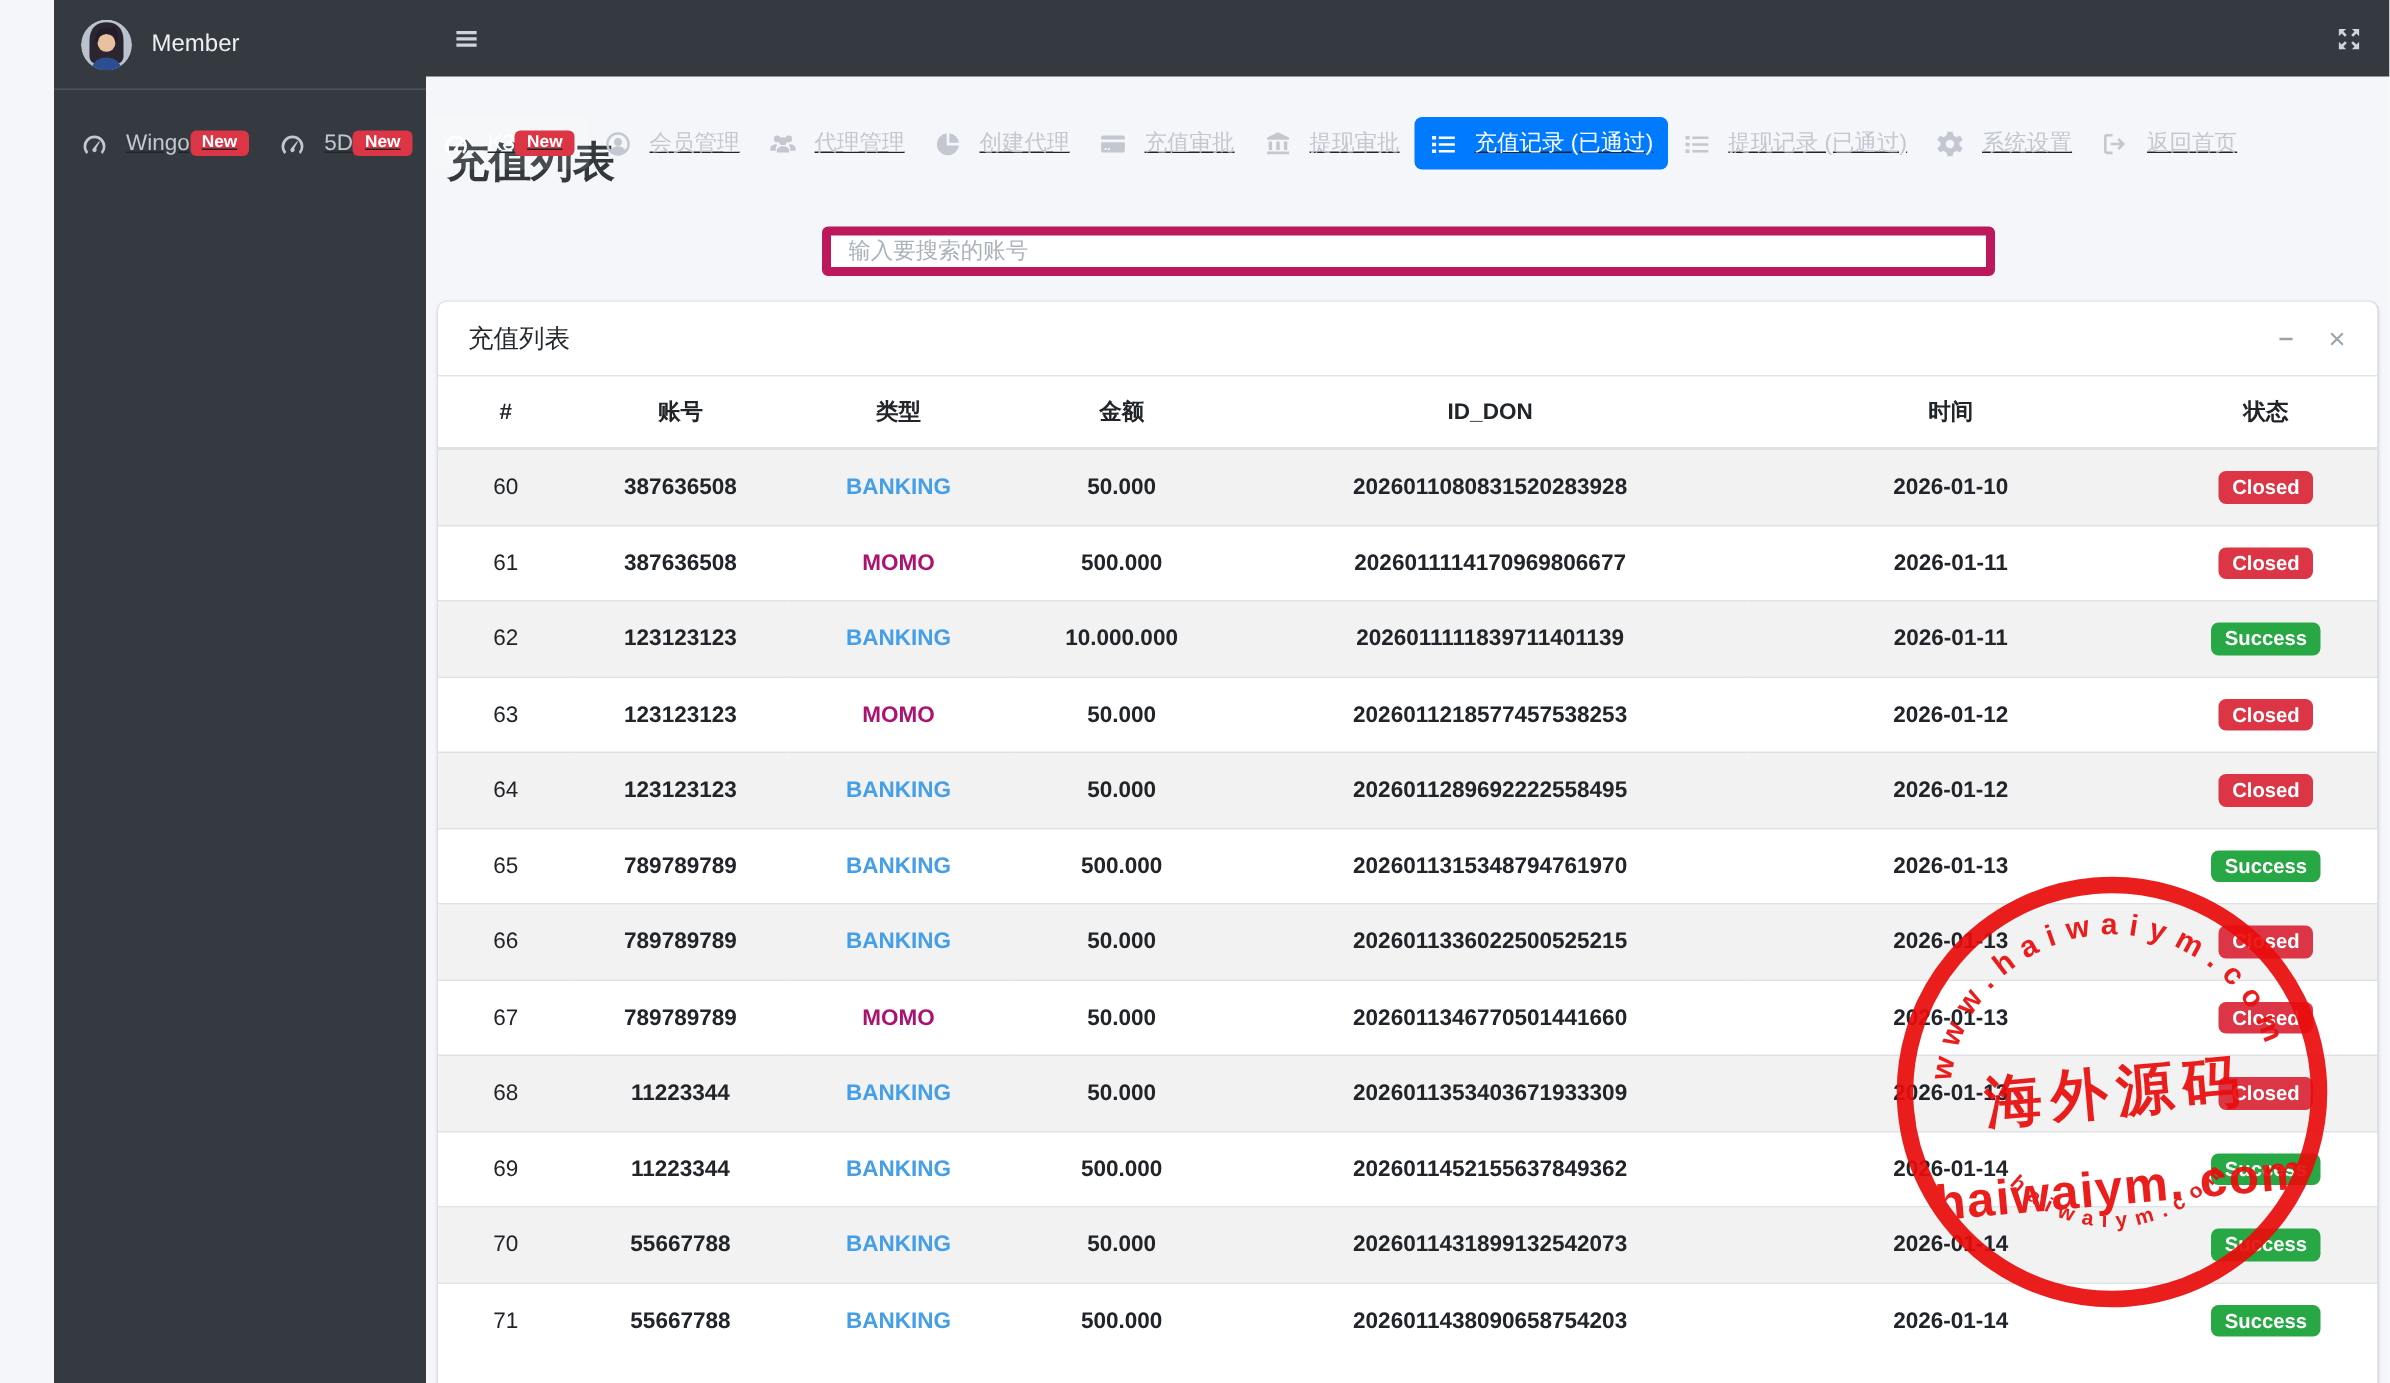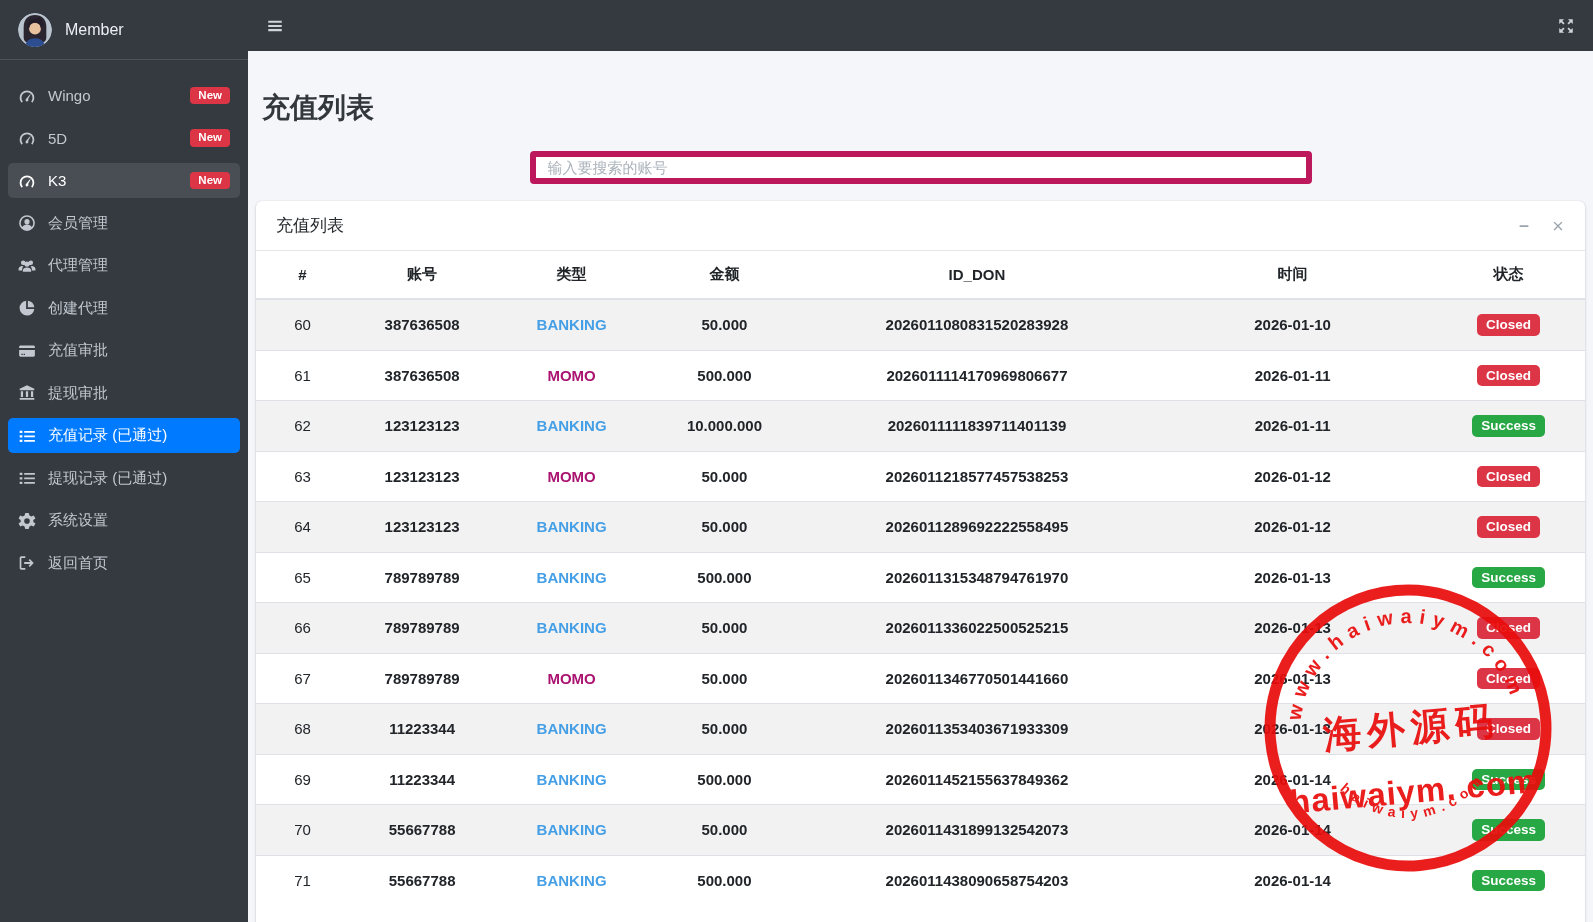--- a/index.html
+++ b/index.html
@@ -1,29 +1,29 @@
 <!DOCTYPE html>
 <html><head>
 <meta charset="utf-8">
 <style>
   * { box-sizing: border-box; margin: 0; padding: 0; }
   html,body { width:1593px; height:922px; overflow:hidden; }
   body {
     font-family: "Liberation Sans", "DejaVu Sans", sans-serif;
     background:#f4f6f9; color:#212529; position:relative;
   }
-  .app { display:flex; width:100%; height:100%; }
+  .app { display:flex; width:100%; height:100%;padding-left:36px; }
 
   
   .sidebar { width:248px; height:922px; background:#343a40; flex:0 0 248px; z-index:5; }
   .brand { display:flex; align-items:center; gap:13px; height:60px; padding:0 18px;
            border-bottom:1px solid #4b545c; }
   .avatar { width:34px; height:34px; border-radius:50%; overflow:hidden; flex:0 0 34px; display:block; }
   .brand-text { color:#eceff3; font-size:16px; }
-  .nav { padding:18px 8px 8px 8px; display:flex; flex-direction:column; }
+  .nav { padding:18px 8px 8px 8px; display:flex; flex-direction:row;text-decoration:underline; }
   .nav-item { display:flex; align-items:center; height:35px; margin-bottom:7.5px;
               padding:0 10px; border-radius:5px; color:#c2c7d0; text-decoration:none;
               font-size:15px; cursor:pointer; }
   .nav-item .nv-icon { width:18px; height:18px; margin-right:12px; flex:0 0 18px; fill:currentColor; }
   .nav-item .nv-label { white-space:nowrap; }
   .nav-item .nv-badge { margin-left:auto; background:#dc3545; color:#fff; font-size:11.5px;
               font-weight:bold; padding:3px 8px; border-radius:4px; line-height:1; }
   .nav-item.hover { background:rgba(255,255,255,.1); color:#fff; }
   .nav-item.active { background:#007bff; color:#fff; }
 

